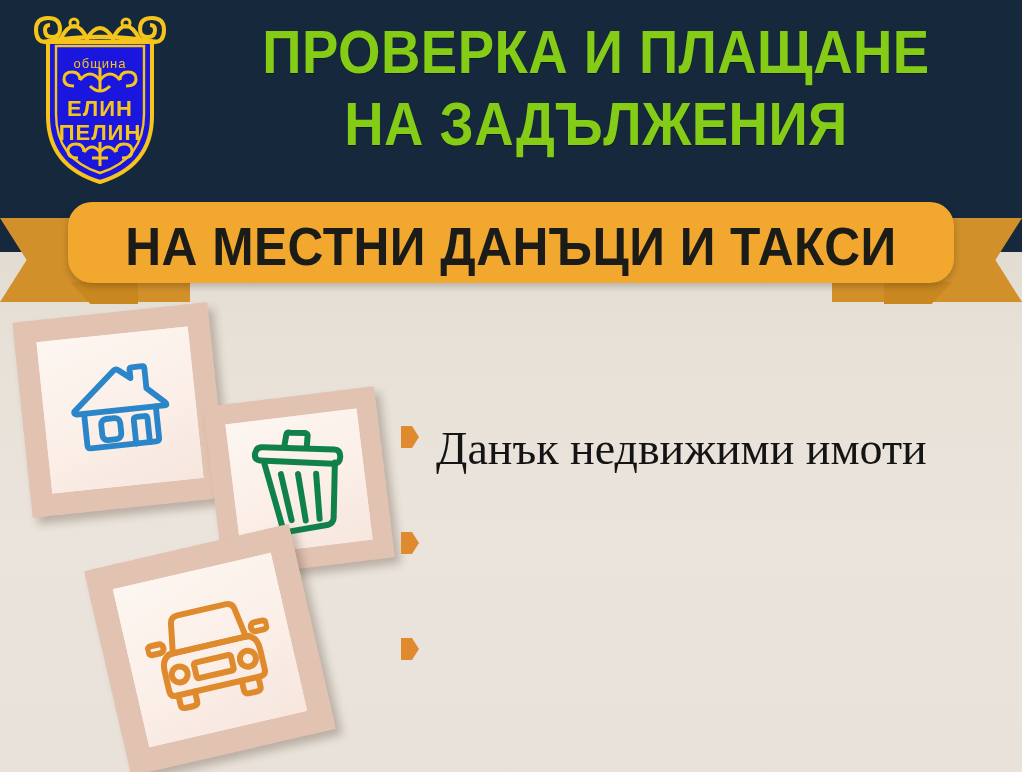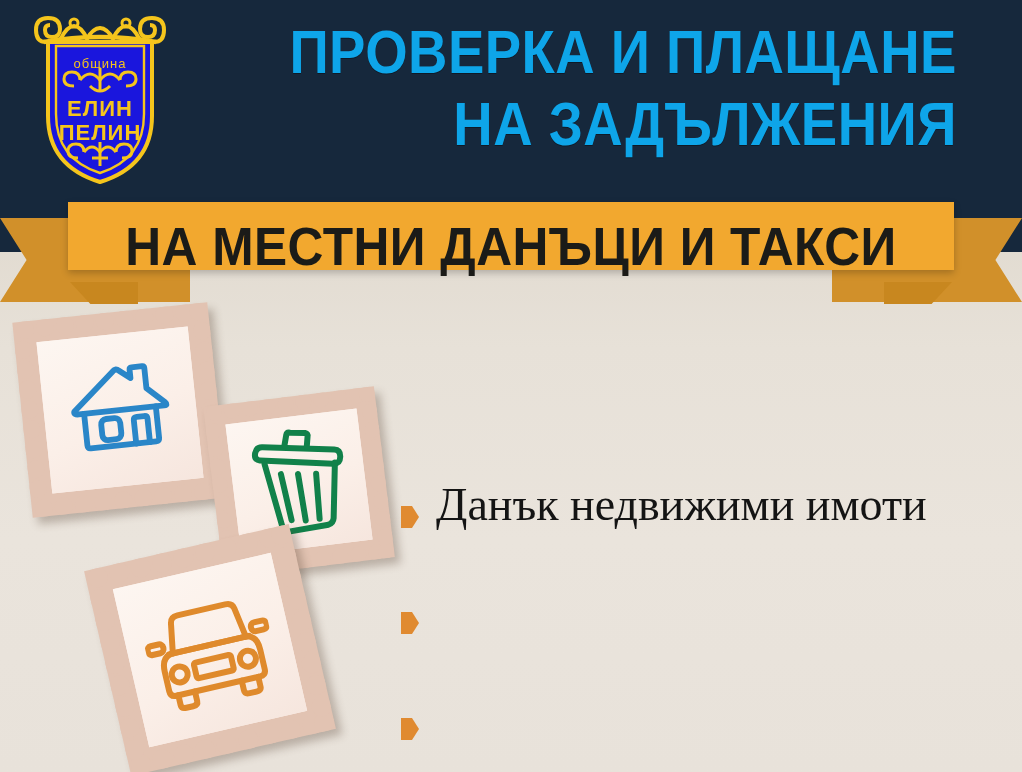--- a/index.html
+++ b/index.html
@@ -20,22 +20,22 @@
     background:#16283c;
     z-index:5;
   }
   .logo{
     position:absolute;left:30px;top:6px;width:140px;height:182px;
   }
   .logo svg{display:block;width:140px;height:182px;}
 
   .header-titles{
     position:absolute;left:186px;top:16px;width:820px;
-    text-align:right;
-    color:#0ea5e9;
+    text-align:center;
+    color:#84cc16;
   }
   .title-line{
     font-family:"Liberation Sans", sans-serif;
     font-weight:bold;
     font-size:62px;
     line-height:72px;
     letter-spacing:0.5px;
     transform:scaleX(0.88);
     transform-origin:center center;
     white-space:nowrap;
@@ -59,23 +59,24 @@
   }
   .ribbon-fold-l{
     position:absolute;left:70px;top:86px;width:68px;height:22px;background:#c8871f;
     clip-path:polygon(0 0,100% 0,100% 100%,30% 100%);
   }
   .ribbon-fold-r{
     position:absolute;right:70px;top:86px;width:68px;height:22px;background:#c8871f;
     clip-path:polygon(0 0,100% 0,70% 100%,0 100%);
   }
   .ribbon-main{
-    position:absolute;left:68px;top:6px;width:886px;height:68px;
+    position:absolute;left:68px;top:6px;width:886px;height:81px;
     background:#f2a82f;
     box-shadow:0 3px 7px rgba(0,0,0,.22);
+    border-radius:24px;
   }
   .ribbon-text{
     position:absolute;left:0;top:0;width:886px;height:88px;
     display:flex;align-items:center;justify-content:center;
     color:#1b1b18;
     font-family:"Liberation Sans", sans-serif;
     font-weight:bold;font-size:54px;line-height:56px;
     letter-spacing:0.5px;
     transform:scaleX(0.92);
     transform-origin:center center;
@@ -104,21 +105,21 @@
   #stamp-trash{left:213px;top:396px;width:172px;height:172px;transform:rotate(-7deg);z-index:3;}
   #stamp-trash .inner{left:20px;top:20px;width:132px;height:132px;}
   #stamp-car{left:105px;top:545px;width:210px;height:210px;transform:rotate(-13deg);z-index:4;}
   #stamp-car .inner{left:24px;top:24px;width:162px;height:162px;}
 
   
   .list{
     position:absolute;left:400px;top:424px;width:610px;z-index:3;
   }
   .list-item{
-    display:flex;align-items:flex-end;
+    display:flex;align-items:flex-start;
     height:106px;
   }
   .bullet{
     flex:0 0 auto;width:20px;height:26px;margin-right:16px;
   }
   .bullet svg{display:block;width:20px;height:26px;}
   .item-text{
     font-family:"Liberation Serif", serif;
     font-size:46px;
     line-height:50px;

